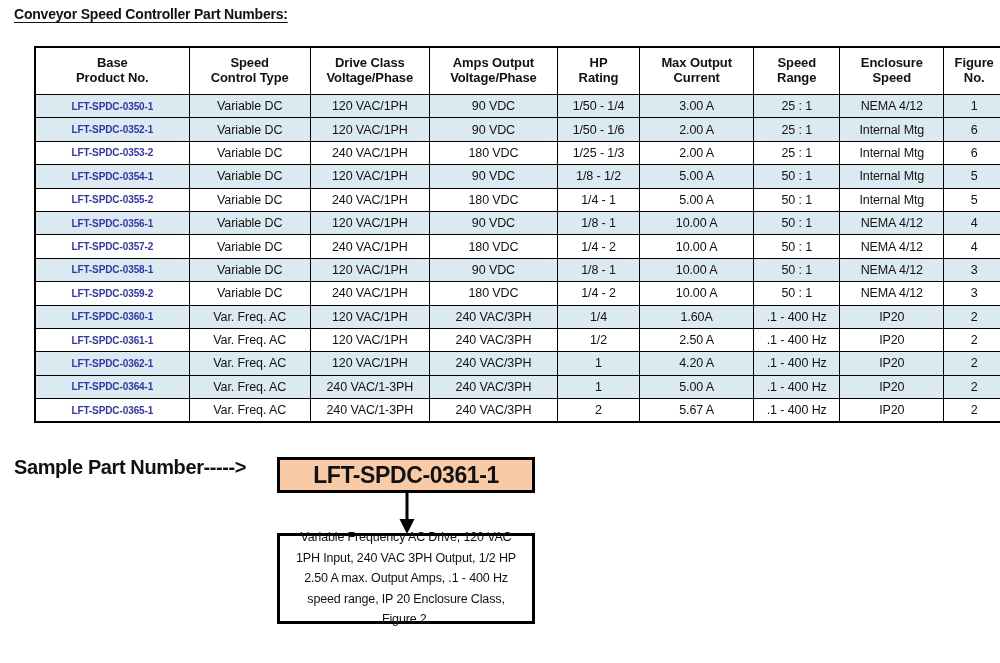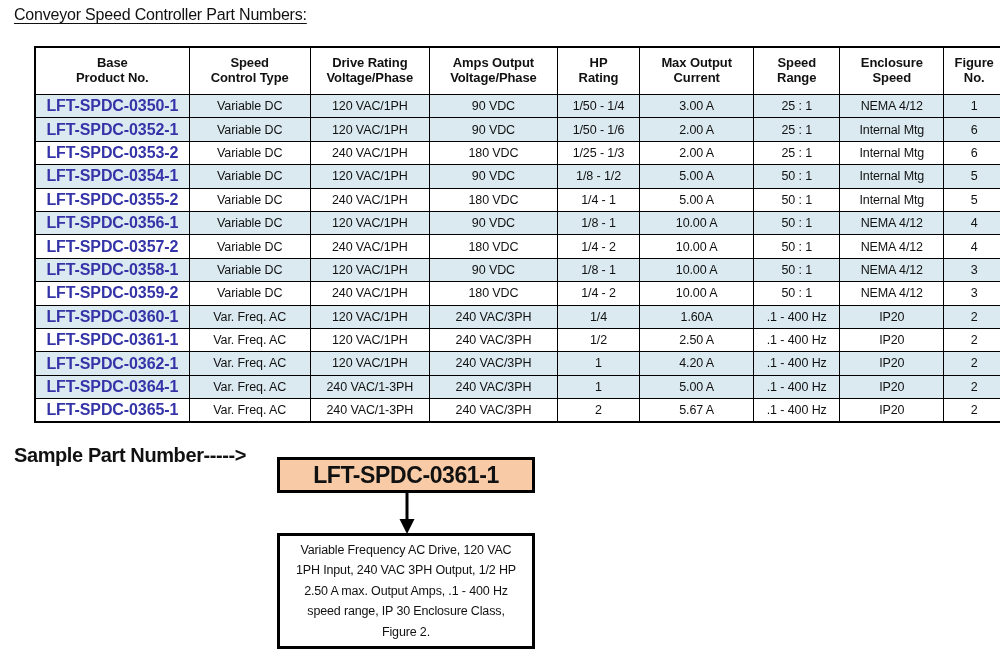--- a/index.html
+++ b/index.html
@@ -14,22 +14,22 @@
     color: #111111;
     position: relative;
     overflow: hidden;
   }
 
   
   #page-title {
     position: absolute;
     left: 14px;
     top: 6px;
-    font-size: 16px;
-    font-weight: normal;
+    font-size: 14px;
+    font-weight: bold;
     letter-spacing: -0.2px;
     text-decoration: underline;
     text-underline-offset: 3px;
     color: #111111;
     white-space: nowrap;
   }
 
   
   #parts-table-wrap {
     position: absolute;
@@ -71,39 +71,39 @@
   }
   table.parts tbody tr.shaded td {
     background: #dbeaf0;
   }
   table.parts tbody tr.plain td {
     background: #ffffff;
   }
   table.parts tbody td.pn {
     color: #3434a8;
     font-weight: bold;
-    font-size: 16px;
+    font-size: 10px;
   }
 
   
   col.c0 { width: 154px; }
   col.c1 { width: 121px; }
   col.c2 { width: 119px; }
   col.c3 { width: 128px; }
   col.c4 { width: 82px; }
   col.c5 { width: 114px; }
   col.c6 { width: 86px; }
   col.c7 { width: 104px; }
   col.c8 { width: 61px; }
 
   
   #sample-label {
     position: absolute;
     left: 14px;
-    top: 444px;
+    top: 456px;
     font-size: 20px;
     font-weight: bold;
     letter-spacing: -0.4px;
     white-space: nowrap;
   }
   #sample-part-box {
     position: absolute;
     left: 277px;
     top: 457px;
     width: 258px;
@@ -126,21 +126,21 @@
     top: 493px;
     width: 22px;
     height: 42px;
   }
 
   #sample-desc-box {
     position: absolute;
     left: 277px;
     top: 533px;
     width: 258px;
-    height: 116px;
+    height: 91px;
     border: 3px solid #000;
     background: #ffffff;
     box-sizing: border-box;
     display: flex;
     flex-direction: column;
     align-items: center;
     justify-content: center;
     padding: 2px 4px;
   }
   #sample-desc-box .dline {
@@ -173,21 +173,21 @@
       <tr>
           <th>
             <span class="hl">Base</span>
             <span class="hl">Product No.</span>
           </th>
           <th>
             <span class="hl">Speed</span>
             <span class="hl">Control Type</span>
           </th>
           <th>
-            <span class="hl">Drive Rating</span>
+            <span class="hl">Drive Class</span>
             <span class="hl">Voltage/Phase</span>
           </th>
           <th>
             <span class="hl">Amps Output</span>
             <span class="hl">Voltage/Phase</span>
           </th>
           <th>
             <span class="hl">HP</span>
             <span class="hl">Rating</span>
           </th>
@@ -376,15 +376,15 @@
 
 <svg id="sample-arrow" viewBox="0 0 22 42" xmlns="http://www.w3.org/2000/svg">
   <line x1="11" y1="0" x2="11" y2="30" stroke="#000" stroke-width="3"></line>
   <polygon points="11,41 3.5,26 18.5,26" fill="#000"></polygon>
 </svg>
 
 <div id="sample-desc-box">
     <div class="dline">Variable Frequency AC Drive, 120 VAC</div>
     <div class="dline">1PH Input, 240 VAC 3PH Output, 1/2 HP</div>
     <div class="dline">2.50 A max. Output Amps, .1 - 400 Hz</div>
-    <div class="dline">speed range, IP 30 Enclosure Class,</div>
+    <div class="dline">speed range, IP 20 Enclosure Class,</div>
     <div class="dline">Figure 2.</div>
   </div>
 
 </body></html>

